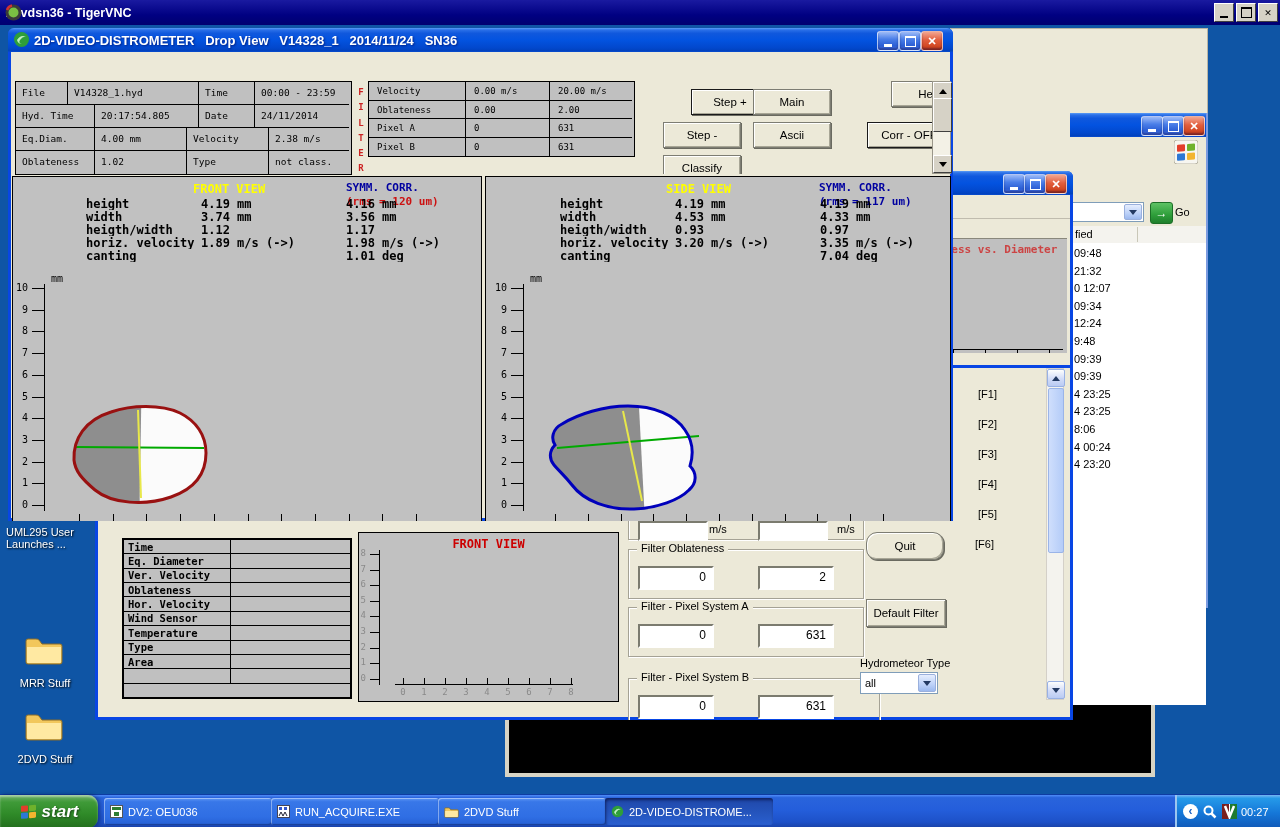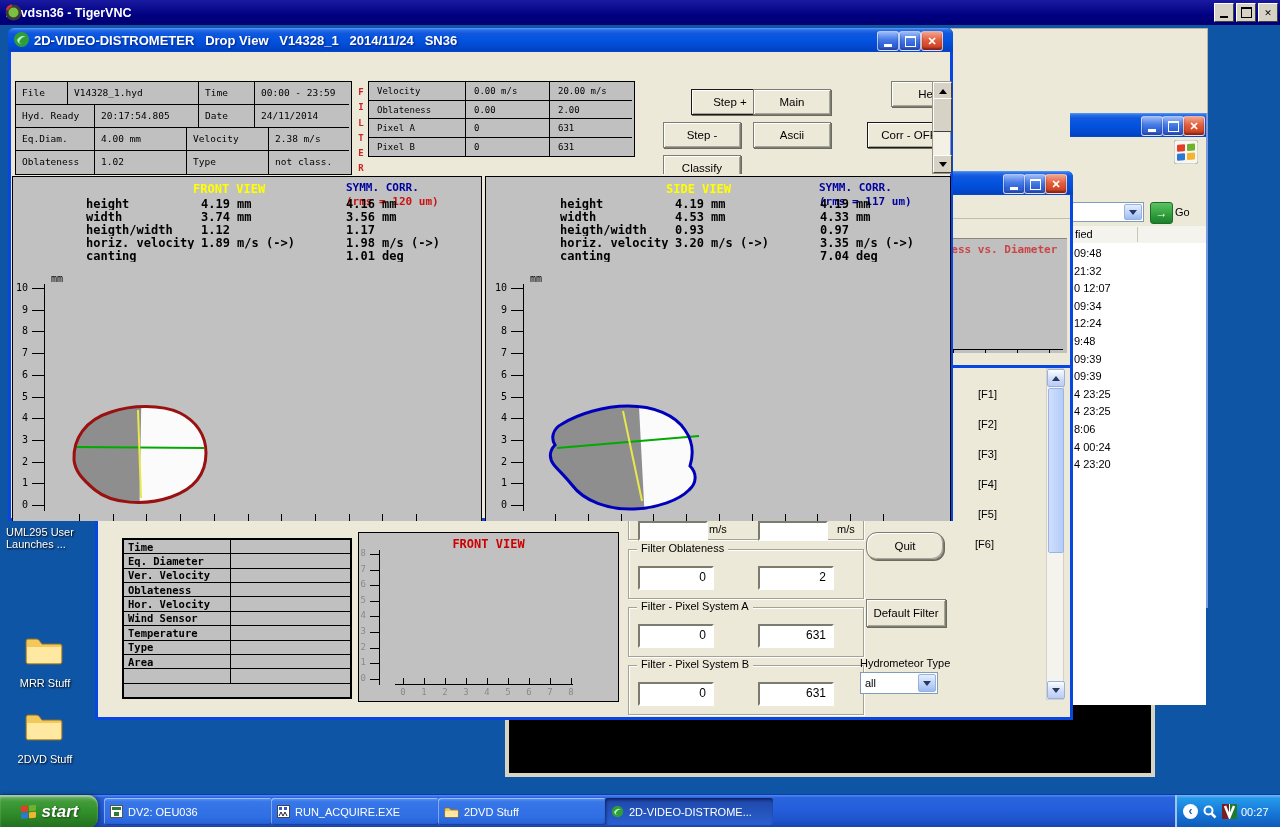--- a/index.html
+++ b/index.html
@@ -285,21 +285,21 @@
       <div class="group" style="left:530px;top:219px;width:234px;height:48px;">
         <span class="glabel">Filter Oblateness</span>
         <div class="sunken" style="left:9px;top:16px;width:66px;height:20px;text-align:right;padding-right:6px;font:12px 'Liberation Sans',sans-serif;line-height:19px;box-sizing:content-box;">0</div>
         <div class="sunken" style="left:129px;top:16px;width:66px;height:20px;text-align:right;padding-right:6px;font:12px 'Liberation Sans',sans-serif;line-height:19px;">2</div>
       </div>
       <div class="group" style="left:530px;top:277px;width:234px;height:48px;">
         <span class="glabel">Filter - Pixel System A</span>
         <div class="sunken" style="left:9px;top:16px;width:66px;height:20px;text-align:right;padding-right:6px;font:12px 'Liberation Sans',sans-serif;line-height:19px;">0</div>
         <div class="sunken" style="left:129px;top:16px;width:66px;height:20px;text-align:right;padding-right:6px;font:12px 'Liberation Sans',sans-serif;line-height:19px;">631</div>
       </div>
-      <div class="group" style="left:530px;top:335px;width:234px;height:48px;">
+      <div class="group" style="left:530px;top:348px;width:234px;height:48px;padding-left:16px;">
         <span class="glabel">Filter - Pixel System B</span>
         <div class="sunken" style="left:9px;top:16px;width:66px;height:20px;text-align:right;padding-right:6px;font:12px 'Liberation Sans',sans-serif;line-height:19px;">0</div>
         <div class="sunken" style="left:129px;top:16px;width:66px;height:20px;text-align:right;padding-right:6px;font:12px 'Liberation Sans',sans-serif;line-height:19px;">631</div>
       </div>
 
       <div class="btn" style="left:768px;top:202px;width:76px;height:26px;border-radius:11px;">Quit</div>
       <span class="abs" style="left:877px;top:208px;font:11px 'Liberation Sans',sans-serif;color:#000;">[F6]</span>
       <div class="abs fkeys" style="left:880px;top:58px;color:#000;">
           <div class="litem">[F1]</div>
           <div class="litem">[F2]</div>
@@ -371,21 +371,21 @@
     <div class="client" style="left:3px;top:24px;width:939px;height:466px;">
 
       <div id="info-table">
           <div class="trow r0">
             <div class="tcell c0">File</div>
             <div class="tcell c1">V14328_1.hyd</div>
             <div class="tcell c2">Time</div>
             <div class="tcell c3">00:00 - 23:59</div>
           </div>
           <div class="trow r1">
-            <div class="tcell c0">Hyd. Ready</div>
+            <div class="tcell c0">Hyd. Time</div>
             <div class="tcell c1">20:17:54.805</div>
             <div class="tcell c2">Date</div>
             <div class="tcell c3">24/11/2014</div>
           </div>
           <div class="trow r2">
             <div class="tcell c0">Eq.Diam.</div>
             <div class="tcell c1">4.00 mm</div>
             <div class="tcell c2">Velocity</div>
             <div class="tcell c3">2.38 m/s</div>
           </div>

